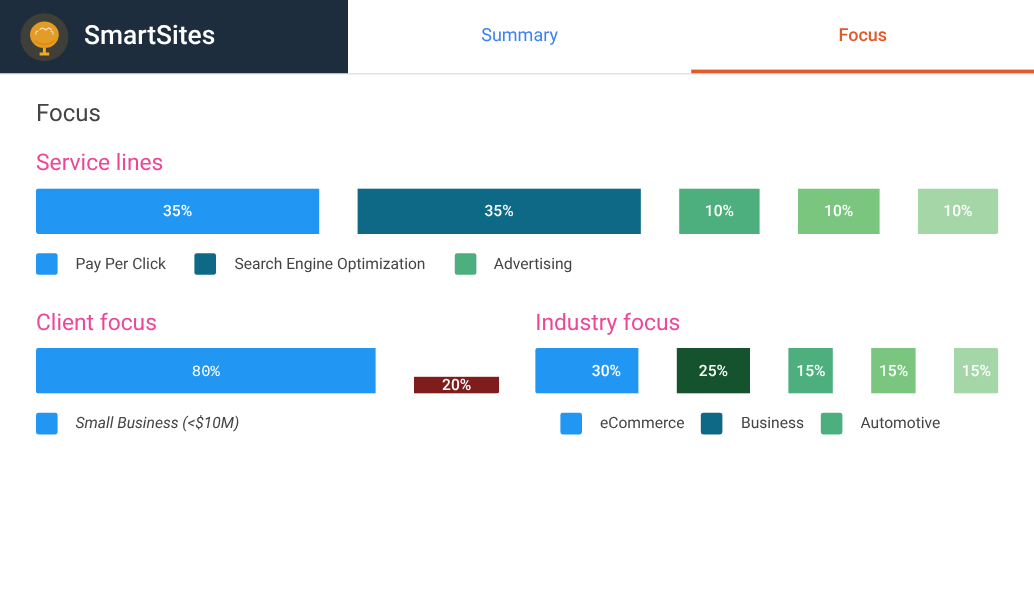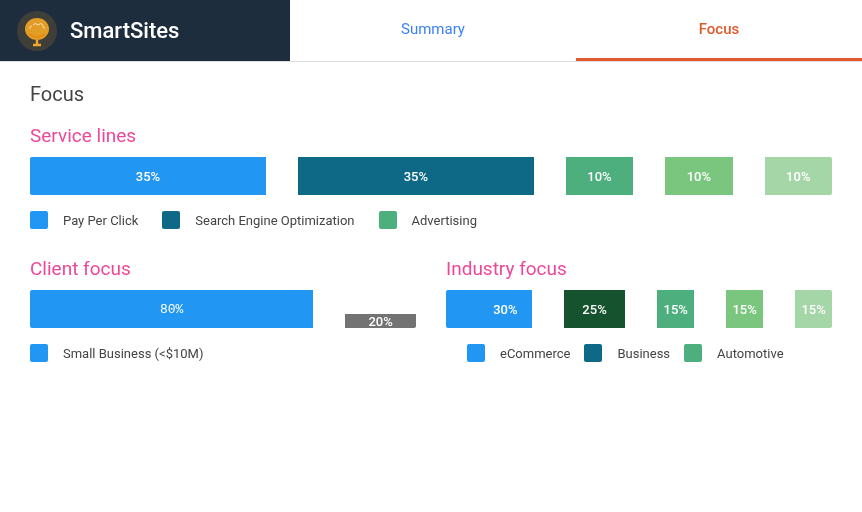--- a/index.html
+++ b/index.html
@@ -118,20 +118,21 @@
     }
     .col-half .section-label {
       margin-bottom: 10px;
     }
 
     
     .legend-vertical {
       display: flex;
       flex-direction: column;
       gap: 6px;
+      font-style: italic;
     }
   </style>
 </head>
 <body>
 
 <div class="header">
   <div class="logo-section">
 
     <svg class="logo-icon" viewBox="0 0 42 42" xmlns="http://www.w3.org/2000/svg">
       <circle cx="21" cy="21" r="20" fill="#f5a623" opacity="0.15"></circle>
@@ -180,21 +181,21 @@
         </div>
       </div>
   </div>
 
   <div class="two-col">
 
     <div class="col-half">
       <p class="section-label">Client focus</p>
       <div class="bar-chart" id="client-focus-bar">
           <div class="bar-segment" style="width: 80%; background: rgb(33, 150, 243); font-family: Liberation Mono, monospace;">80%</div>
-          <div class="bar-segment" style="width: 20%; background: #737373; margin-top: 24px;">20%</div>
+          <div class="bar-segment" style="width: 20%; background: #7f1d1d; margin-top: 24px;">20%</div>
         </div>
       <div class="legend-vertical" id="client-focus-legend">
           <div class="legend-item">
             <div class="legend-swatch" style="background: rgb(33, 150, 243);"></div>
             <span>Small Business (&lt;$10M)</span>
           </div>
         </div>
     </div>
 
     <div class="col-half">

